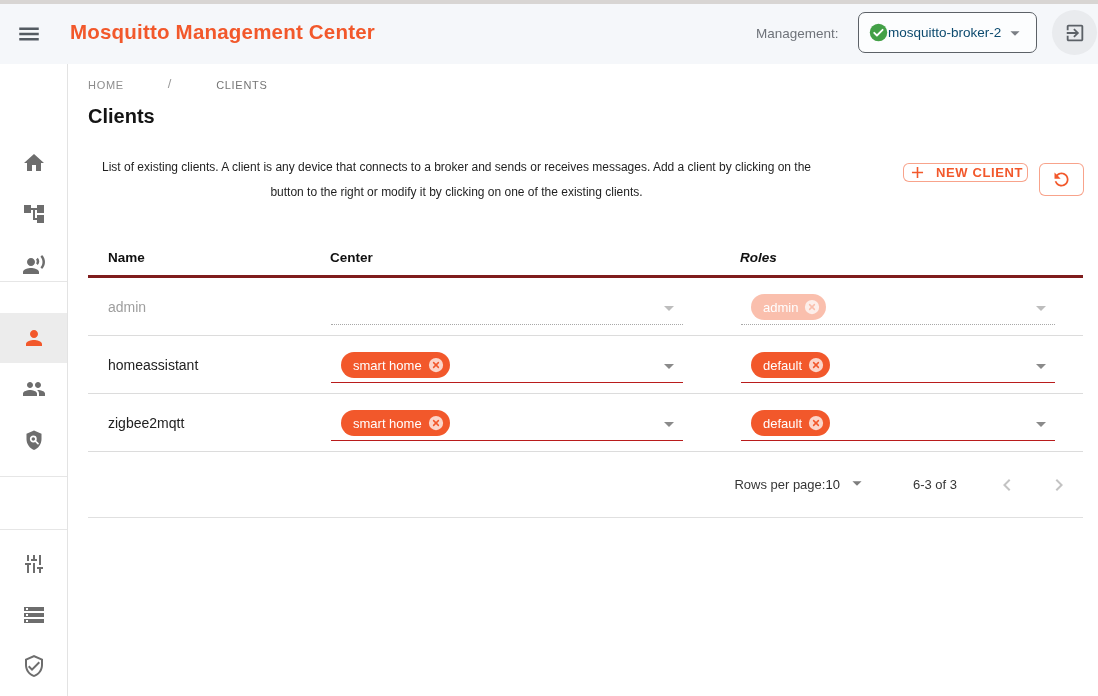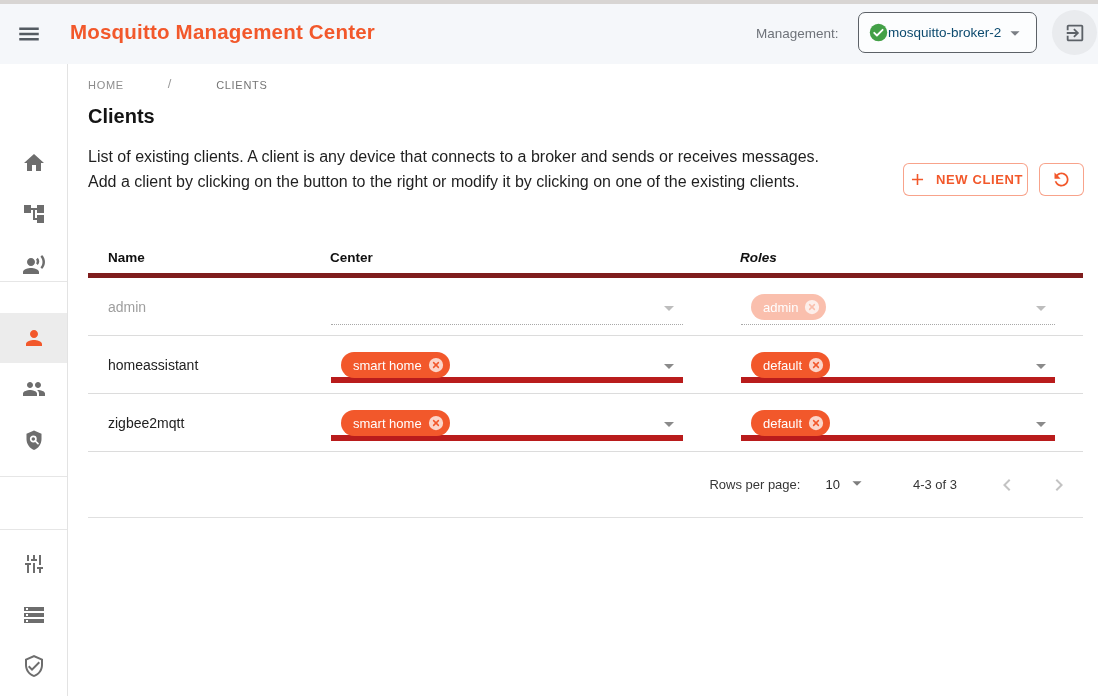--- a/index.html
+++ b/index.html
@@ -37,56 +37,56 @@
   .side-div { position:absolute; left:0; width:67px; height:0; border-top:1px solid #e6e6e6; }
 
   
   .content { position:absolute; left:68px; top:64px; width:1030px; height:632px; background:#fff; }
   .breadcrumb { position:absolute; left:20px; top:12px; font-size:11px; letter-spacing:0.7px;
     color:#8d8d8d; display:flex; align-items:flex-end;gap:34px; }
   .breadcrumb .sep { margin:0 10px; color:#9a9a9a; font-size:13px; }
   .breadcrumb .current { color:#757575; }
   .breadcrumb .bc-link { cursor:pointer; }
   .page-title { position:absolute; left:20px; top:41px; font-size:20px; font-weight:700; color:#141414; }
-  .page-desc { position:absolute; left:20px; top:80px; width:737px; font-size:16px;
-    line-height:25.3px; color:#1f1f1f; }
+  .page-desc { position:absolute; left:20px; top:91px; width:737px; font-size:12px;
+    line-height:25.3px; color:#1f1f1f;text-align:center; }
 
   .btn-outline { border:1px solid rgba(242,88,43,0.55); background:#fff; color:#f2582b;
     border-radius:6px; cursor:pointer; display:flex; align-items:center; justify-content:center; }
-  .new-client { position:absolute; left:835px; top:99px; width:125px; height:33px; gap:9px;
+  .new-client { position:absolute; left:835px; top:99px; width:125px; height:19px; gap:9px;
     font-size:13px; font-weight:700; letter-spacing:0.6px; font-family:"Liberation Sans",sans-serif; }
   .new-client svg { width:19px; height:19px; }
   .refresh { position:absolute; left:971px; top:99px; width:45px; height:33px; }
   .refresh svg { width:21px; height:21px; }
 
   
   .table { position:absolute; left:20px; top:176px; width:995px; }
-  .thead { position:relative; height:38px; border-bottom:5px solid #7f1d1d; }
+  .thead { position:relative; height:38px; border-bottom:3px solid #7f1d1d; }
   .thead span { position:absolute; top:10px; font-size:13.5px; font-weight:700; color:#101010; }
   .th-name { left:20px; } .th-groups { left:242px; } .th-roles { left:652px;font-style:italic; }
   .trow { position:relative; height:58px; border-bottom:1px solid #dcdcdc; cursor:pointer; }
   .cell-name { position:absolute; left:20px; top:21px; font-size:14px; color:#222; }
   .trow.disabled .cell-name { color:#9e9e9e; }
-  .mselect { position:absolute; top:14px; height:33px; border-bottom:6px solid #b91c1c;
+  .mselect { position:absolute; top:14px; height:33px; border-bottom:1px solid #b91c1c;
     cursor:pointer; }
   .mselect.groups { left:243px; width:352px; }
   .mselect.roles  { left:653px; width:314px; }
   .trow.disabled .mselect { border-bottom:1.5px dotted #a8a8a8; cursor:default; }
   .mselect .dd-arrow { position:absolute; right:2px; top:4px; width:24px; height:24px; color:#8a8a8a; }
   .trow.disabled .dd-arrow { color:#bdbdbd; }
   .chip { position:absolute; left:10px; top:2px; height:26px; border-radius:13px; background:#f2582b;
     display:flex; align-items:center; padding:0 5px 0 12px; }
   .chip .chip-label { color:#fff; font-size:13px; margin-right:5px; white-space:nowrap; }
   .chip .chip-del { width:18px; height:18px; cursor:pointer; }
   .chip.faded { opacity:0.38; }
 
   
   .pagination { height:66px; border-bottom:1px solid #e0e0e0; display:flex; align-items:center;
     justify-content:flex-end; font-size:13px; color:#363636; }
-  .rpp-label { margin-right:25px; }
+  .rpp-label { }
   .rpp-select { display:flex; align-items:center; cursor:pointer; }
   .rpp-value { font-size:13px; color:#2b2b2b; }
   .rpp-select .dd-arrow2 { width:22px; height:22px; color:#7d7d7d; margin-left:6px; margin-top:-4px; }
   .range { margin-left:45px; }
   .pg-btn { width:36px; height:36px; border:none; background:transparent; border-radius:50%;
     color:#c3c3c3; display:flex; align-items:center; justify-content:center; cursor:pointer; }
   .pg-prev { margin-left:32px; }
   .pg-next { margin-left:16px; margin-right:6px; }
   .pg-btn svg { width:24px; height:24px; }
 </style>
@@ -290,21 +290,21 @@
       </div>
 
       <div class="pagination">
         <span class="rpp-label">Rows per page:</span>
         <div class="rpp-select">
           <span class="rpp-value">10</span>
           <svg class="dd-arrow2" viewBox="0 0 24 24" fill="currentColor">
               <path d="M7 10l5 5 5-5z"></path>
             </svg>
         </div>
-        <span class="range">4-3 of 3</span>
+        <span class="range">6-3 of 3</span>
         <button class="pg-btn pg-prev">
           <svg viewBox="0 0 24 24" fill="currentColor">
               <path d="M15.41 7.41L14 6l-6 6 6 6 1.41-1.41L10.83 12z"></path>
             </svg>
         </button>
         <button class="pg-btn pg-next">
           <svg viewBox="0 0 24 24" fill="currentColor">
               <path d="M8.59 16.59L10 18l6-6-6-6-1.41 1.41L13.17 12z"></path>
             </svg>
         </button>

